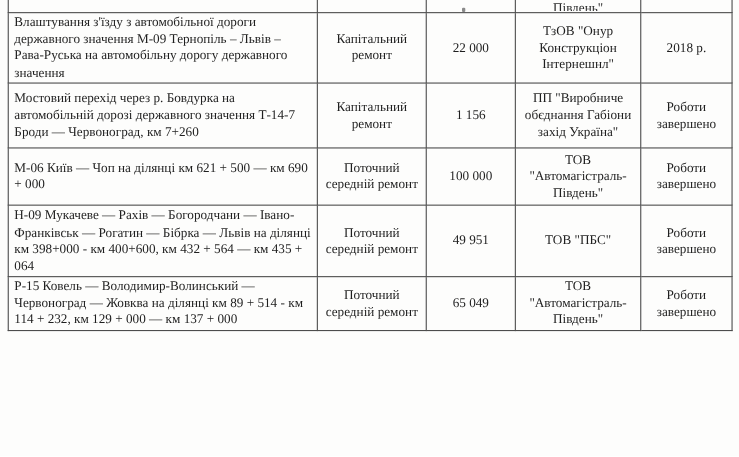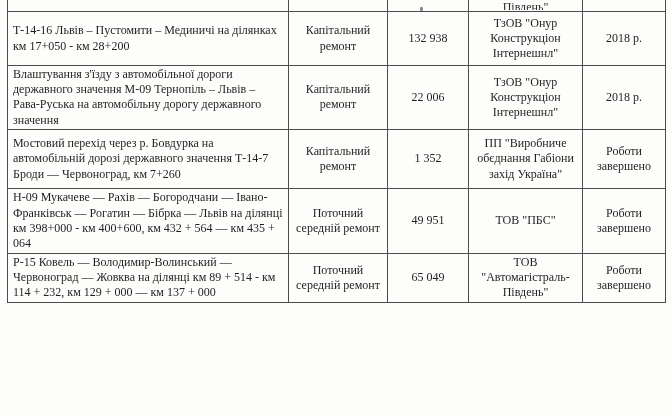--- a/index.html
+++ b/index.html
@@ -47,39 +47,39 @@
         <td class="td-desc"></td>
         <td class="td-center"></td>
         <td class="td-center"></td>
         <td class="td-center">
           <div class="frag">
             <span>Південь"</span>
           </div>
         </td>
         <td class="td-center"></td>
       </tr>
-    <tr style="height: 54px;">
-          <td class="td-desc">Т-14-16 Львів – Пустомити – Мединичі на ділянках км 17+050 - км 28+200</td>
-          <td class="td-center">Капітальний ремонт</td>
-          <td class="td-center">132 938</td>
-          <td class="td-center">ТзОВ "Онур Конструкціон Інтернешнл"</td>
-          <td class="td-center">2018 р.</td>
-        </tr>
         <tr style="height: 56px; margin-top: 24px;">
           <td class="td-desc">Влаштування з'їзду з автомобільної дороги державного значення М-09 Тернопіль – Львів – Рава-Руська на автомобільну дорогу державного значення</td>
           <td class="td-center">Капітальний ремонт</td>
-          <td class="td-center">22 006</td>
+          <td class="td-center">22 000</td>
           <td class="td-center">ТзОВ "Онур Конструкціон Інтернешнл"</td>
           <td class="td-center">2018 р.</td>
         </tr>
         <tr style="height: 59px;">
           <td class="td-desc">Мостовий перехід через р. Бовдурка на автомобільній дорозі державного значення Т-14-7 Броди — Червоноград, км 7+260</td>
           <td class="td-center">Капітальний ремонт</td>
-          <td class="td-center">1 352</td>
+          <td class="td-center">1 156</td>
           <td class="td-center">ПП "Виробниче обєднання Габіони захід Україна"</td>
+          <td class="td-center">Роботи завершено</td>
+        </tr>
+        <tr style="height: 52px;">
+          <td class="td-desc">М-06 Київ — Чоп на ділянці км 621 + 500 — км 690 + 000</td>
+          <td class="td-center">Поточний середній ремонт</td>
+          <td class="td-center">100 000</td>
+          <td class="td-center">ТОВ "Автомагістраль-Південь"</td>
           <td class="td-center">Роботи завершено</td>
         </tr>
         <tr style="height: 65px; font-family: Liberation Serif, serif;">
           <td class="td-desc">Н-09 Мукачеве — Рахів — Богородчани — Івано-Франківськ — Рогатин — Бібрка — Львів на ділянці км 398+000 - км 400+600, км 432 + 564 — км 435 + 064</td>
           <td class="td-center">Поточний середній ремонт</td>
           <td class="td-center">49 951</td>
           <td class="td-center">ТОВ "ПБС"</td>
           <td class="td-center">Роботи завершено</td>
         </tr>
         <tr style="height: 46px;">

